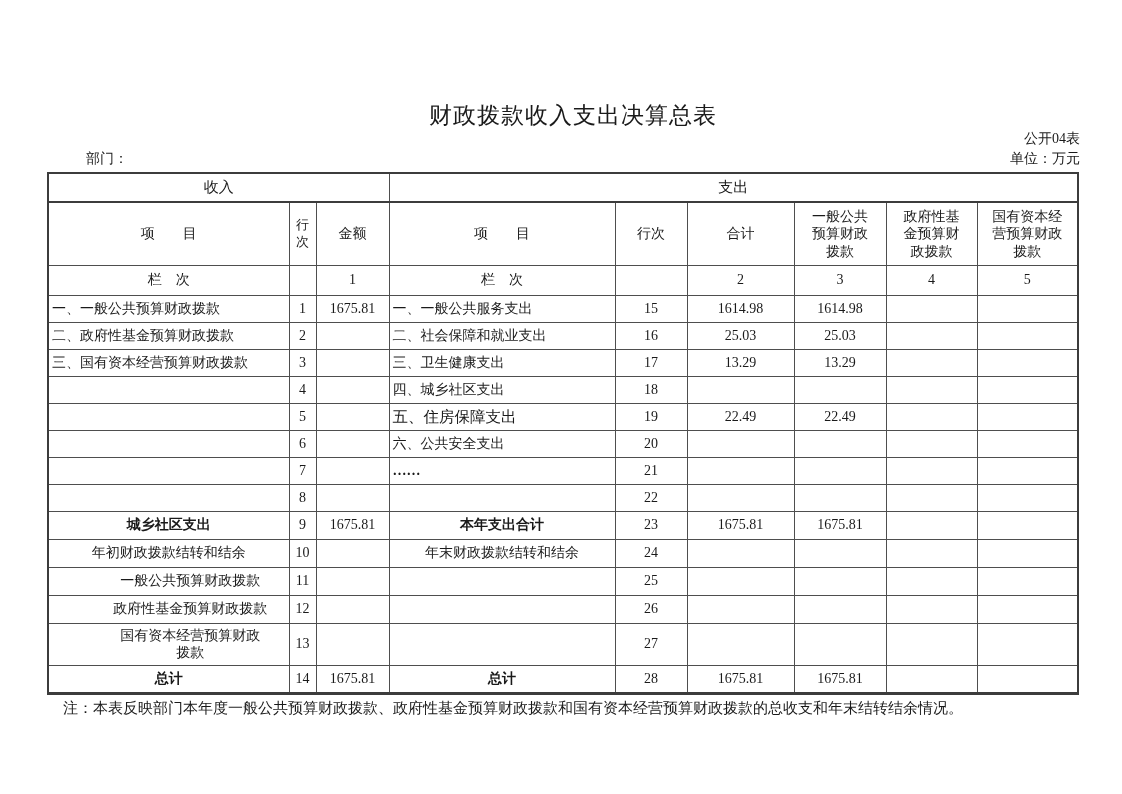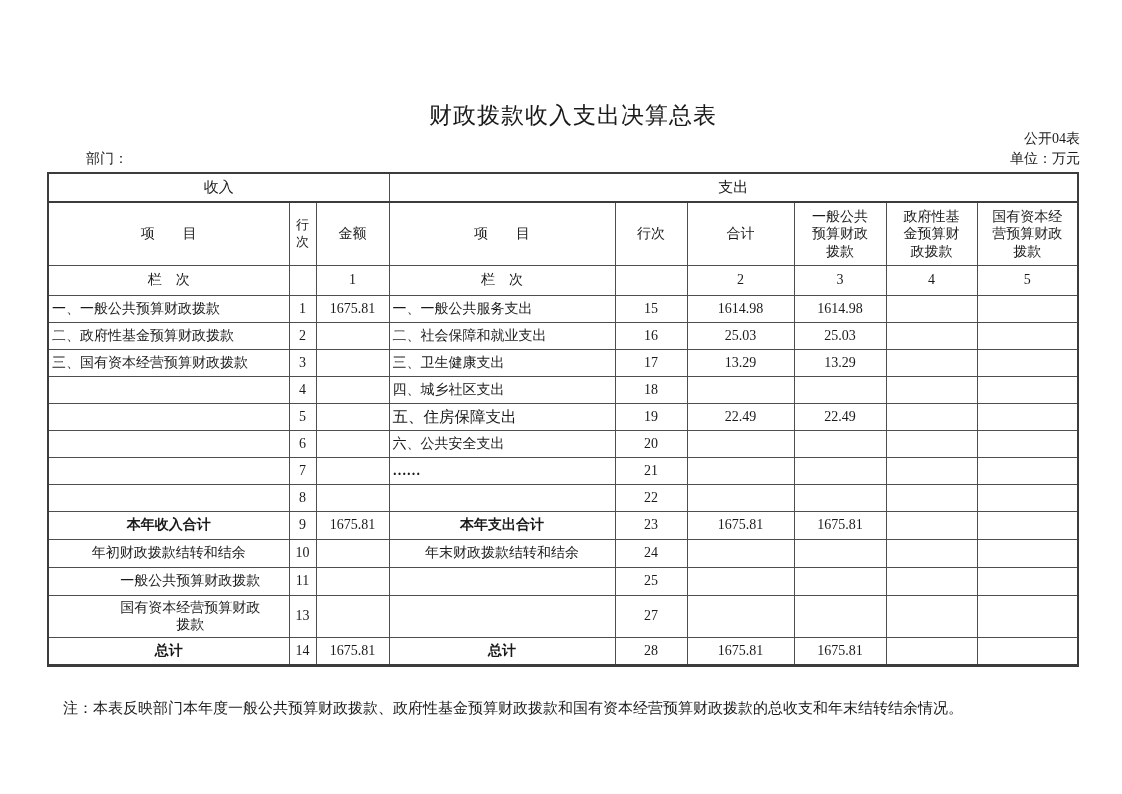--- a/index.html
+++ b/index.html
@@ -187,21 +187,21 @@
       <td>8</td>
       <td></td>
       <td class="L"></td>
       <td>22</td>
       <td></td>
       <td></td>
       <td></td>
       <td></td>
     </tr>
     <tr class="r28">
-      <td class="bold">本年收入合计</td>
+      <td class="bold">城乡社区支出</td>
       <td>9</td>
       <td>1675.81</td>
       <td class="bold">本年支出合计</td>
       <td>23</td>
       <td>1675.81</td>
       <td>1675.81</td>
       <td></td>
       <td></td>
     </tr>
     <tr class="r28">
@@ -214,20 +214,31 @@
       <td></td>
       <td></td>
       <td></td>
     </tr>
     <tr class="r28">
       <td class="ind">一般公共预算财政拨款</td>
       <td>11</td>
       <td></td>
       <td></td>
       <td>25</td>
+      <td></td>
+      <td></td>
+      <td></td>
+      <td></td>
+    </tr>
+    <tr class="r28">
+      <td class="ind">政府性基金预算财政拨款</td>
+      <td>12</td>
+      <td></td>
+      <td></td>
+      <td>26</td>
       <td></td>
       <td></td>
       <td></td>
       <td></td>
     </tr>
     <tr class="r42">
       <td class="ind pre">国有资本经营预算财政
 拨款</td>
       <td>13</td>
       <td></td>

